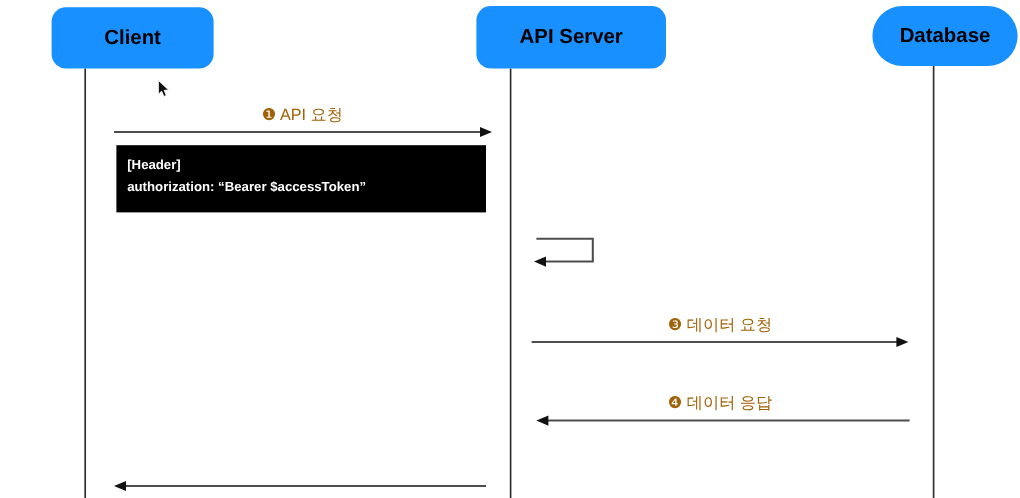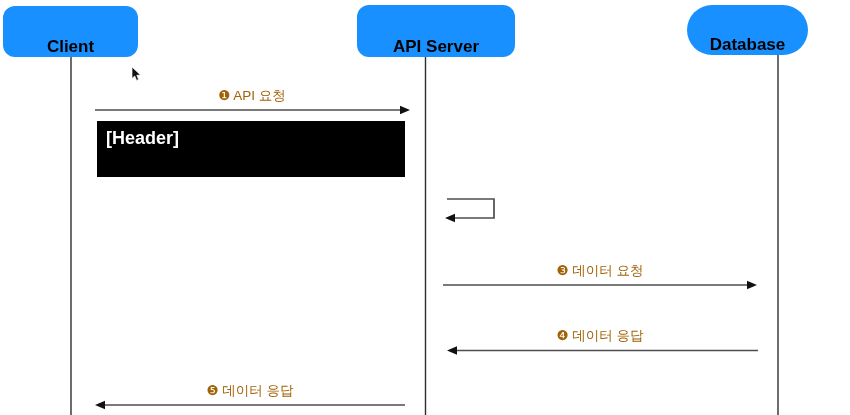--- a/index.html
+++ b/index.html
@@ -11,22 +11,22 @@
     overflow:hidden;
   }
   .layer{position:absolute;left:0;top:0;width:850px;height:415px;}
   svg{display:block;}
 
   
   .actor{
     position:absolute;
     background:var(--actor_fill,#1990ff);
     border-radius:12px;
-    display:flex;align-items:flex-end;justify-content:center;
-    font-weight:bold;font-size:17px;color:#000;
+    display:flex;align-items:center;justify-content:center;
+    font-weight:bold;font-size:17px;color:#000;margin-left:40px;
   }
   .actor-client  {left:3px;  top:6px; width:135px;height:51px;}
   .actor-api     {left:357px;top:5px; width:158px;height:52px;}
   .actor-db      {left:687px;top:5px; width:121px;height:50px;border-radius:25px;}
 
   
   .msg-label{
     position:absolute;
     font-size:13.5px;color:#a16207;
     white-space:nowrap;
@@ -39,21 +39,21 @@
   .msg-5{left:250px;top:382px;}
 
   
   .note{
     position:absolute;
     left:97px;top:121px;width:308px;height:56px;
     background:var(--note_bg,#000);
     color:var(--note_text,#fff);
     box-sizing:border-box;
     padding:8px 0 0 9px;
-    font-weight:bold;font-size:18px;line-height:18px;
+    font-weight:bold;font-size:11px;line-height:18px;
     white-space:nowrap;
   }
 
   
   .lifeline{stroke:#2e2e2e;stroke-width:1.4;}
   .msg-line{stroke:#4d4d4d;stroke-width:1.7;fill:none;}
   .arrow-head{fill:#111;stroke:none;}
 
   .cursor{position:absolute;left:131px;top:67px;width:12px;height:16px;}
 </style>
@@ -90,23 +90,23 @@
   <div class="actor actor-api">
     <span>API Server</span>
   </div>
   <div class="actor actor-db">
     <span>Database</span>
   </div>
 
   <div class="msg-label msg-1 centered">❶ API 요청</div>
   <div class="msg-label msg-4 centered">❹ 데이터 응답</div>
   <div class="msg-label msg-3 centered">❸ 데이터 요청</div>
-  <div class="msg-label msg-5 centered">❺ 데이터 응답</div>
 
   <div class="note">
     <div>[Header]</div>
+    <div>authorization: “Bearer $accessToken”</div>
   </div>
 
   <svg class="cursor" viewBox="0 0 12 16">
     <path d="M1,0 L1,11.5 L3.7,9 L5.6,13.4 L7.6,12.5 L5.8,8.3 L9.5,8 Z" fill="#111" stroke="#fff" stroke-width="0.7"></path>
   </svg>
 
 </div>
 
 </body></html>

